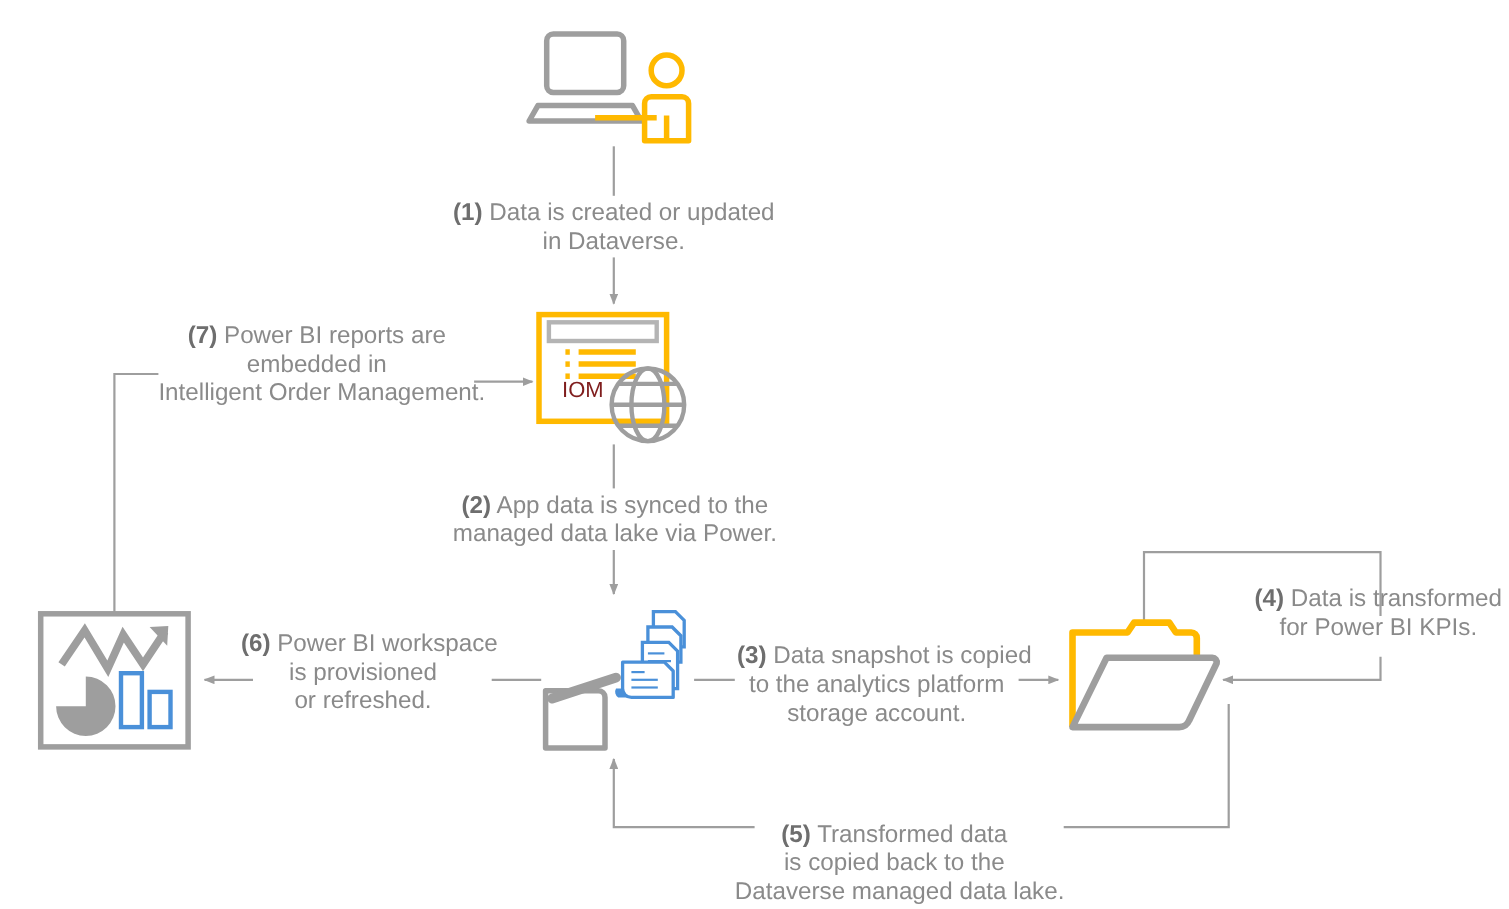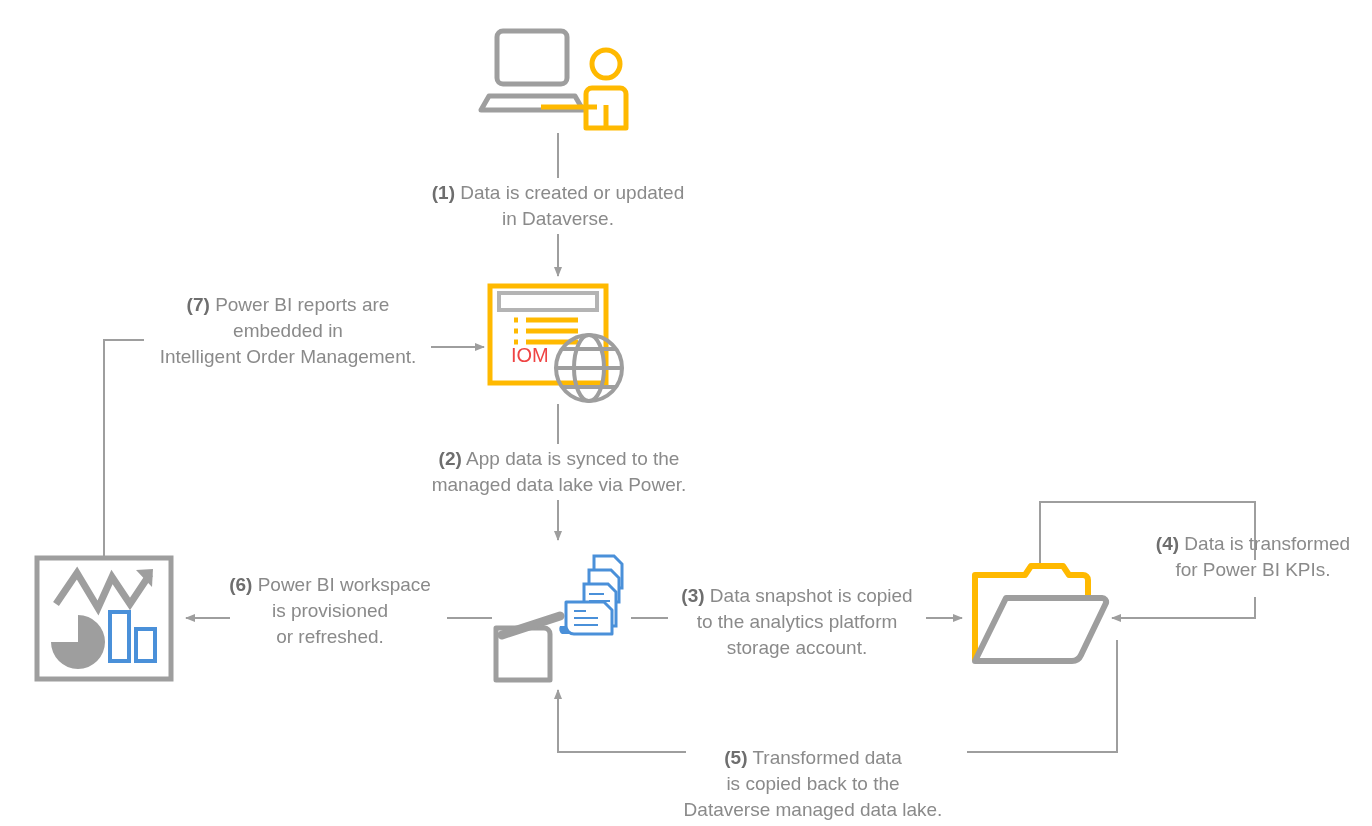--- a/index.html
+++ b/index.html
@@ -21,35 +21,35 @@
     position: absolute;
     left: 0;
     top: 0;
     width: 1372px;
     height: 826px;
   }
   .step-label {
     position: absolute;
     text-align: center;
     color: #8a8a8a;
-    font-size: 19px;
+    font-size: 22px;
     line-height: 26px;
     font-family: "Liberation Sans", sans-serif;
     white-space: nowrap;
   }
   .step-num {
     font-weight: bold;
     color: #6e6e6e;
   }
   .step-line {
     display: block;
   }
   .iom-text {
     position: absolute;
-    color: #ef4444;
+    color: #7f1d1d;
     font-size: 20px;
     font-family: "Liberation Sans", sans-serif;
   }
 </style>
 </head>
 <body>
 
 <div id="diagram-root">
 
   <svg id="diagram-svg" viewBox="0 0 1372 826" xmlns="http://www.w3.org/2000/svg">

